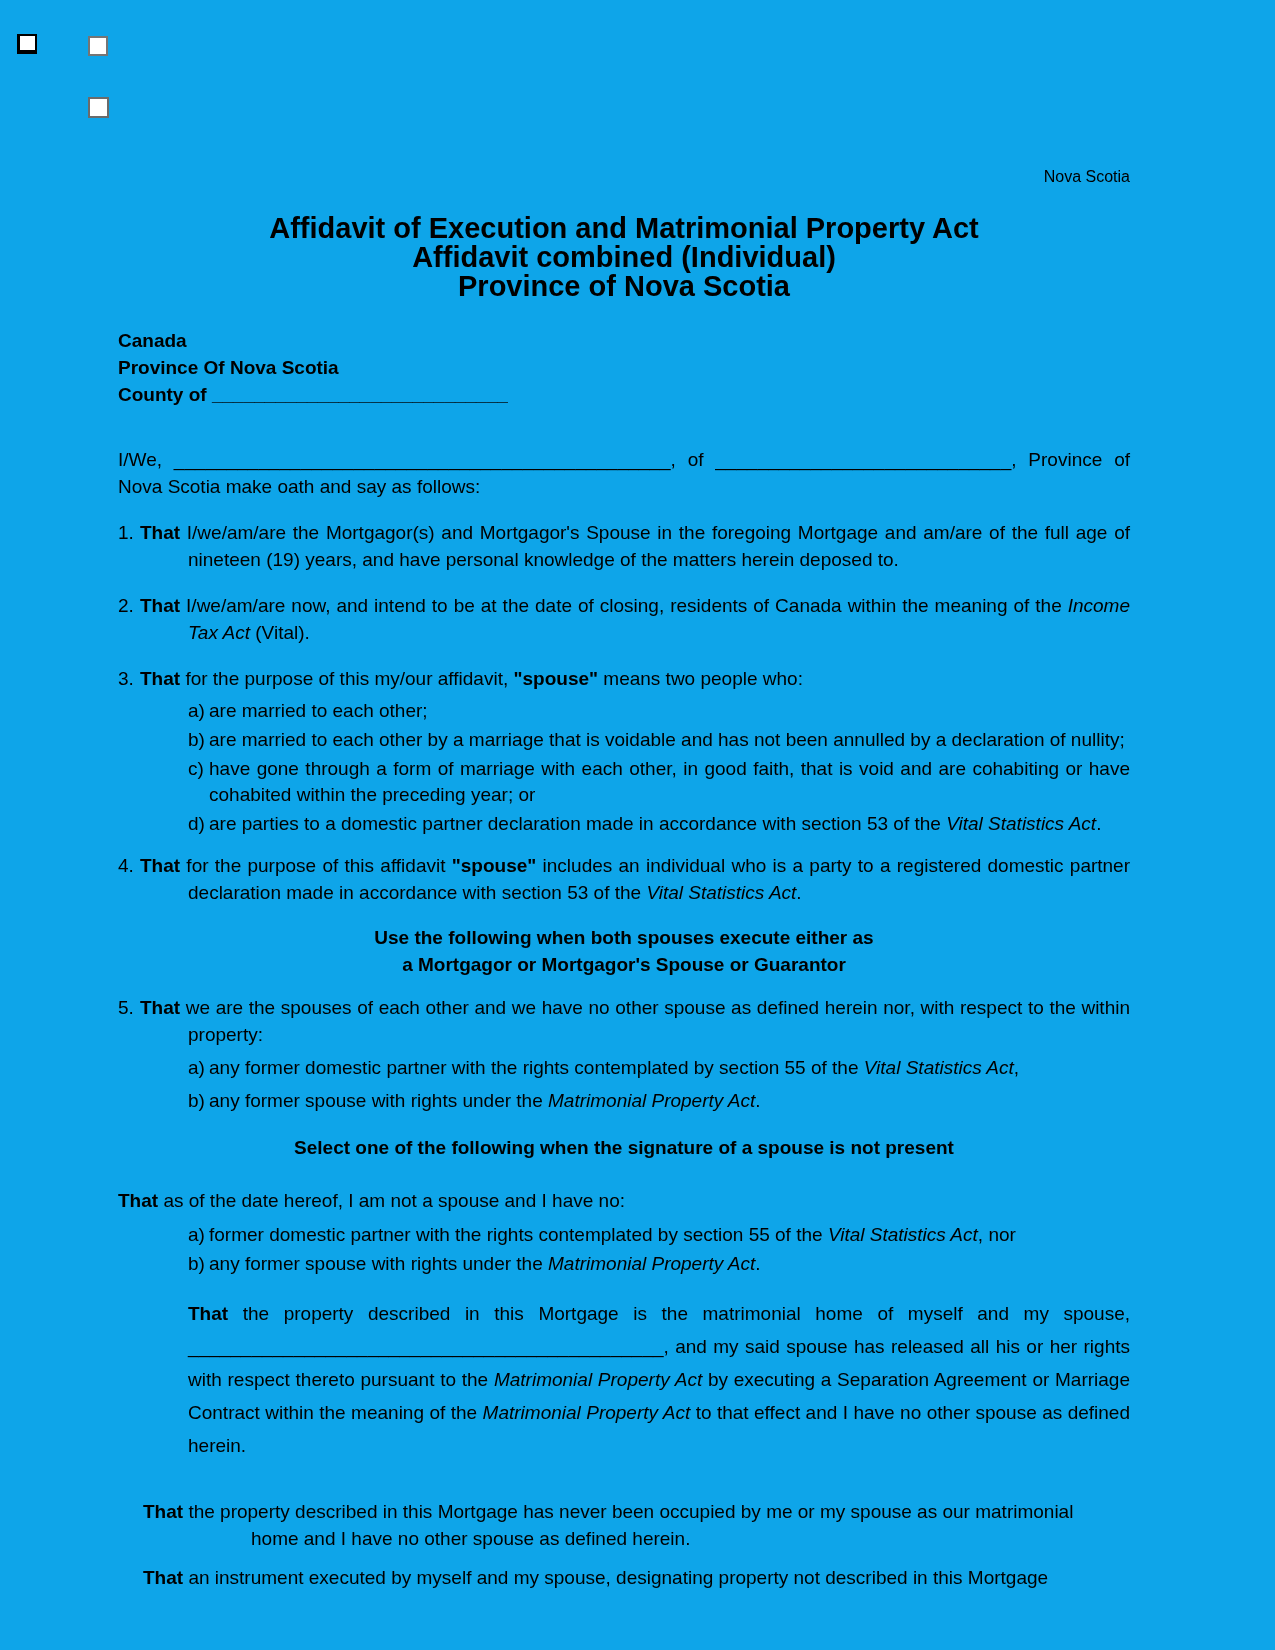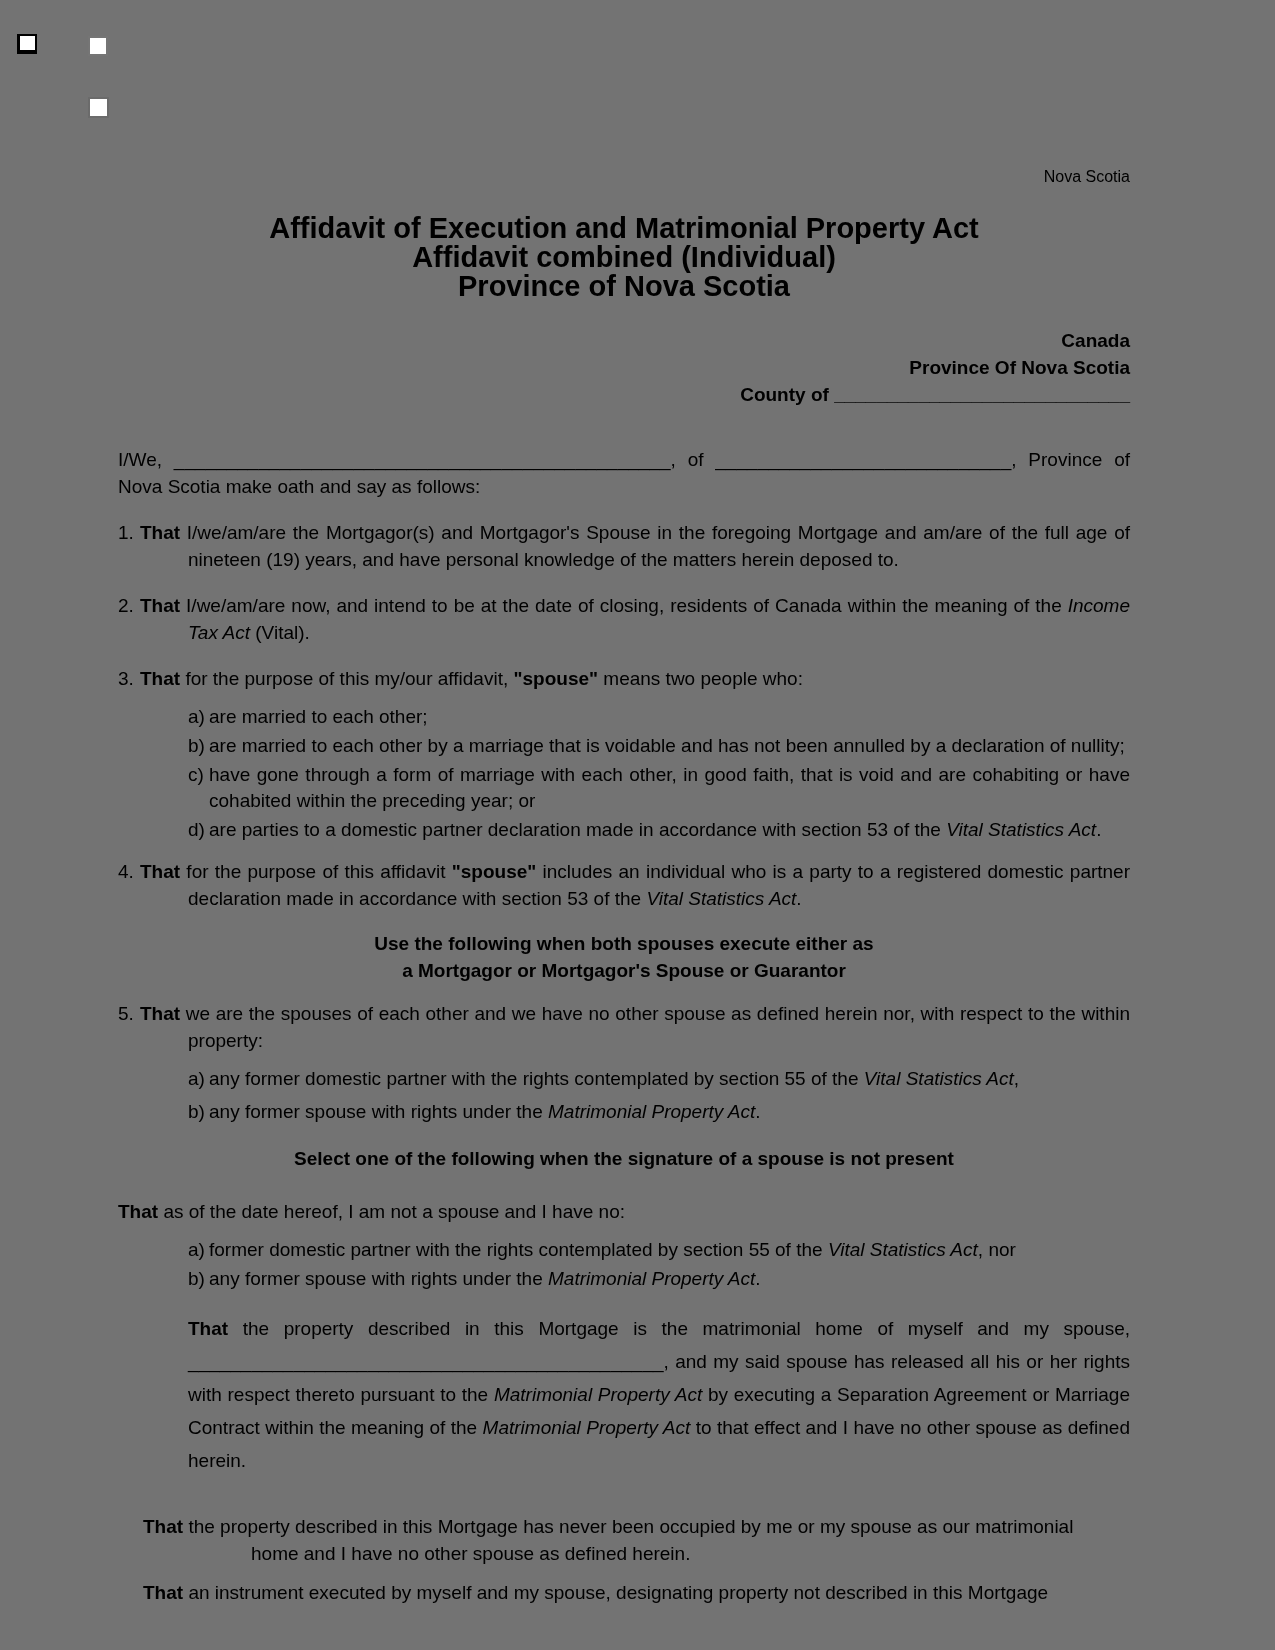--- a/index.html
+++ b/index.html
@@ -1,41 +1,41 @@
 <!DOCTYPE html>
 <html><head>
 <meta charset="utf-8">
 <style>
   html,body { margin:0; padding:0; background:#ffffff; }
   .page {
-    position:relative; width:1275px; height:1650px; background:#737373;
+    position:relative; width:1275px; height:1650px; background:#0ea5e9;
     overflow:hidden; color:#000;
     font-family:"Liberation Sans", sans-serif;
     font-size:19px; line-height:27px;
   }
   .content { position:absolute; left:118px; top:0; width:1012px; }
   p, div { margin:0; }
   .b { font-weight:bold; }
   .i { font-style:italic; }
 
   
   .cb { position:absolute; box-sizing:border-box; background:#fff; }
   .cb-1 { left:17px; top:34px; width:20px; height:20px; border:solid #000; border-width:2px 2px 4px 3px; }
   .cb-2 { left:88px; top:36px; width:20px; height:20px; border:2px solid #757575; }
   .cb-3 { left:88px; top:97px; width:21px; height:21px; border:2px solid #6b6b6b; }
 
   .region { margin-top:166px; text-align:right; font-size:16px; line-height:22px; }
   .title { margin-top:26px; text-align:center; font-weight:bold; font-size:29px; line-height:29px; }
-  .jur { margin-top:26px; font-weight:bold;text-align:right; }
+  .jur { margin-top:26px; font-weight:bold; }
   .opening { margin-top:38px; text-align:justify; }
 
   .item { margin-top:19px; padding-left:70px; text-indent:-70px; text-align:justify; }
   #item4 { margin-top:15px; }
   .num { display:inline-block; width:22px; text-indent:0; }
-  .subs { margin-top:12px; }
+  .subs { margin-top:6px; }
   .sub { margin-left:70px; padding-left:21px; text-indent:-21px; text-align:justify; line-height:26px; margin-top:3px; }
   .sub .lbl { display:inline-block; width:21px; text-indent:0; }
   .sub.gap { margin-top:7px; }
 
   .heading { text-align:center; font-weight:bold; }
   #heading1 { margin-top:18px; line-height:27px; }
   #heading2 { margin-top:20px; }
   #item5 { margin-top:16px; }
 
   .not-spouse { margin-top:26px; }

